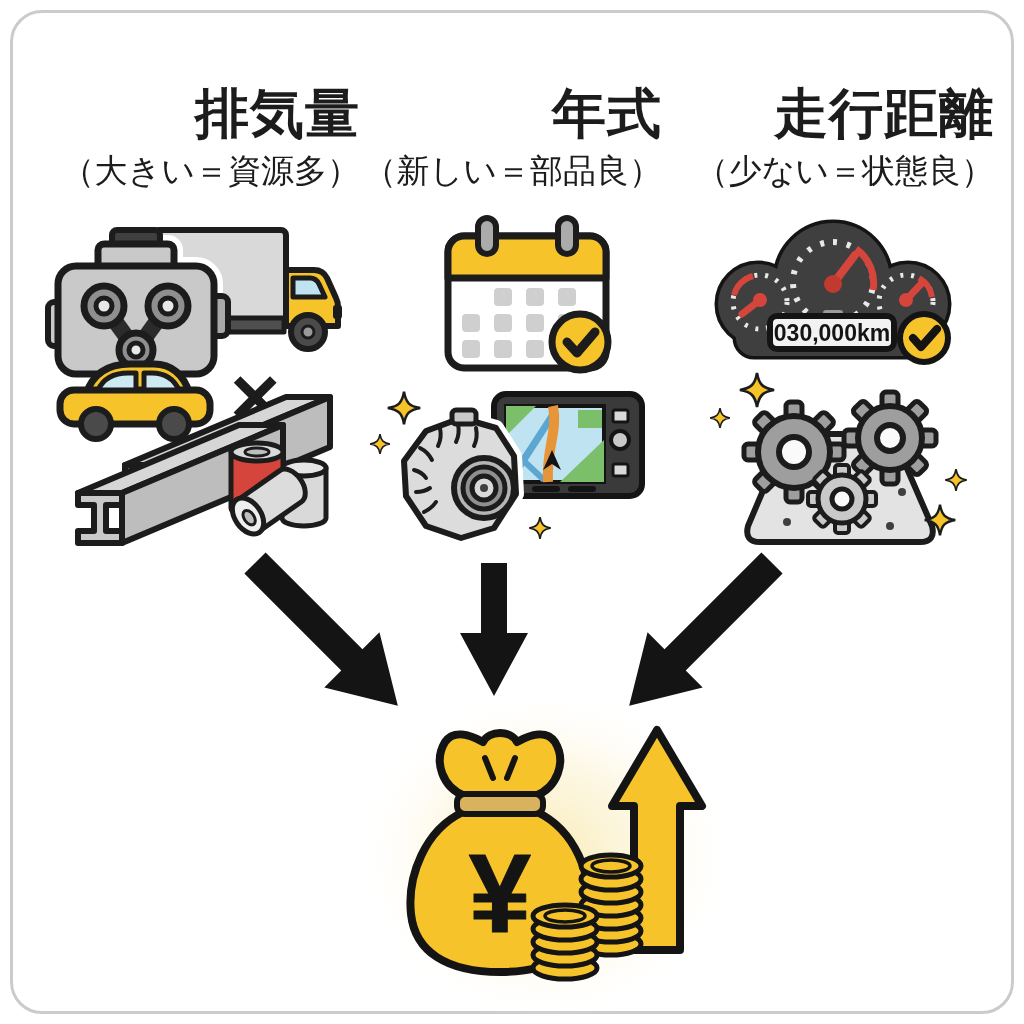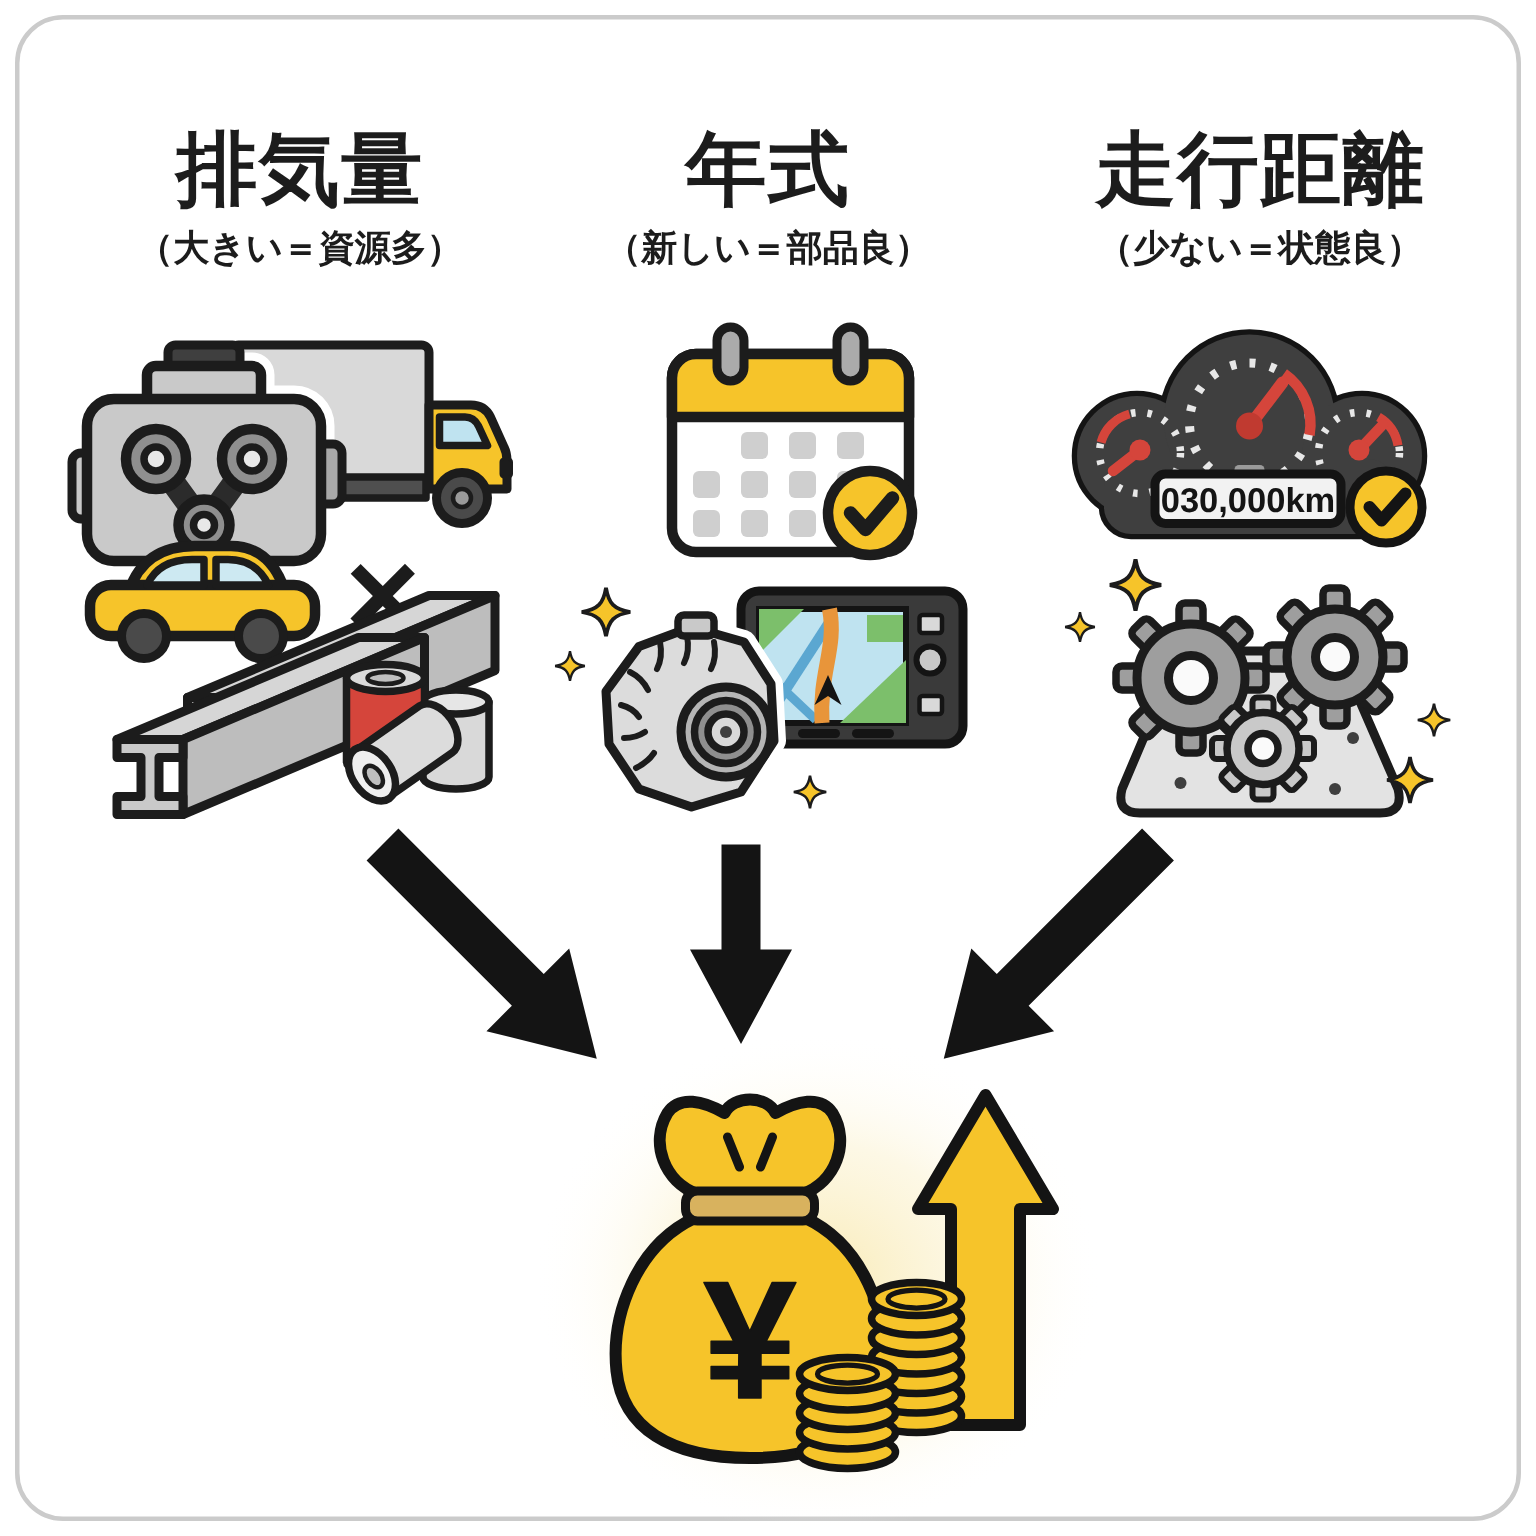--- a/index.html
+++ b/index.html
@@ -5,23 +5,23 @@
   :root{
     --yellow:#F6C42A; --outline:#1C1C1C; --border:#CBCBCB;
     --gray-l:#D9D9D9; --gray-m:#9E9E9E; --dark:#3F3F3F; --red:#D5453B;
     --map-blue:#BFE3F0; --map-green:#7CBF6B; --map-orange:#E8953A;
   }
   html,body{margin:0;padding:0;background:#fff;}
   .page{position:relative;width:1024px;height:1024px;background:#FFFFFF;overflow:hidden;
         font-family:"Liberation Sans","DejaVu Sans",sans-serif;color:var(--outline);}
   .frame{position:absolute;inset:10px;border:3px solid var(--border);border-radius:32px;pointer-events:none;}
   .abs{position:absolute;}
-  .col-header{position:absolute;text-align:center;}
+  .col-header{position:absolute;text-align:right;}
   .col-title{font-size:54px;font-weight:800;line-height:1.1;letter-spacing:1px;}
-  .col-sub{font-size:24px;font-weight:700;margin-top:6px;white-space:nowrap;}
+  .col-sub{font-size:33px;font-weight:400;margin-top:6px;white-space:nowrap;}
   svg{display:block;overflow:visible;}
   svg text{font-family:"Liberation Sans","DejaVu Sans",sans-serif;}
 </style>
 </head>
 <body>
 
 <div class="page">
   <div class="frame"></div>
 
   <div class="col-header" style="left:40px;top:84px;width:320px;">

